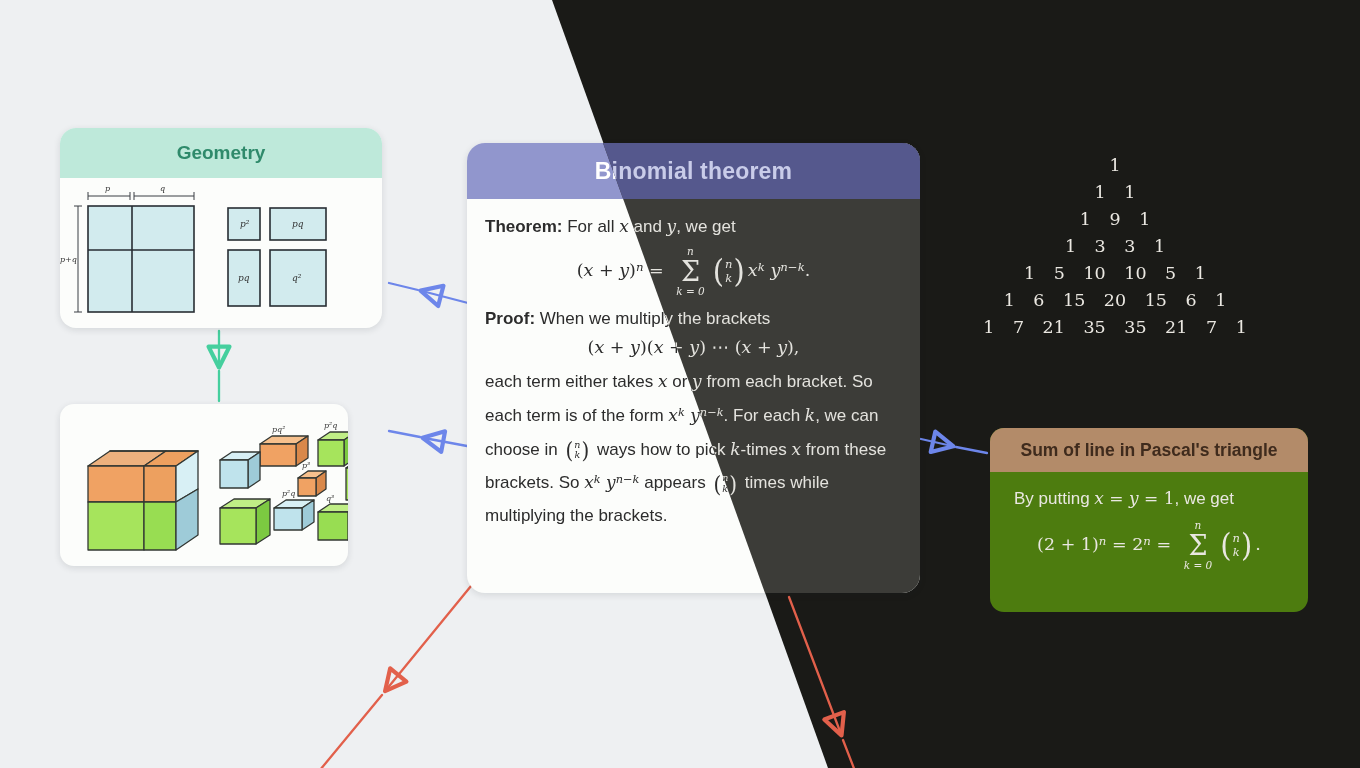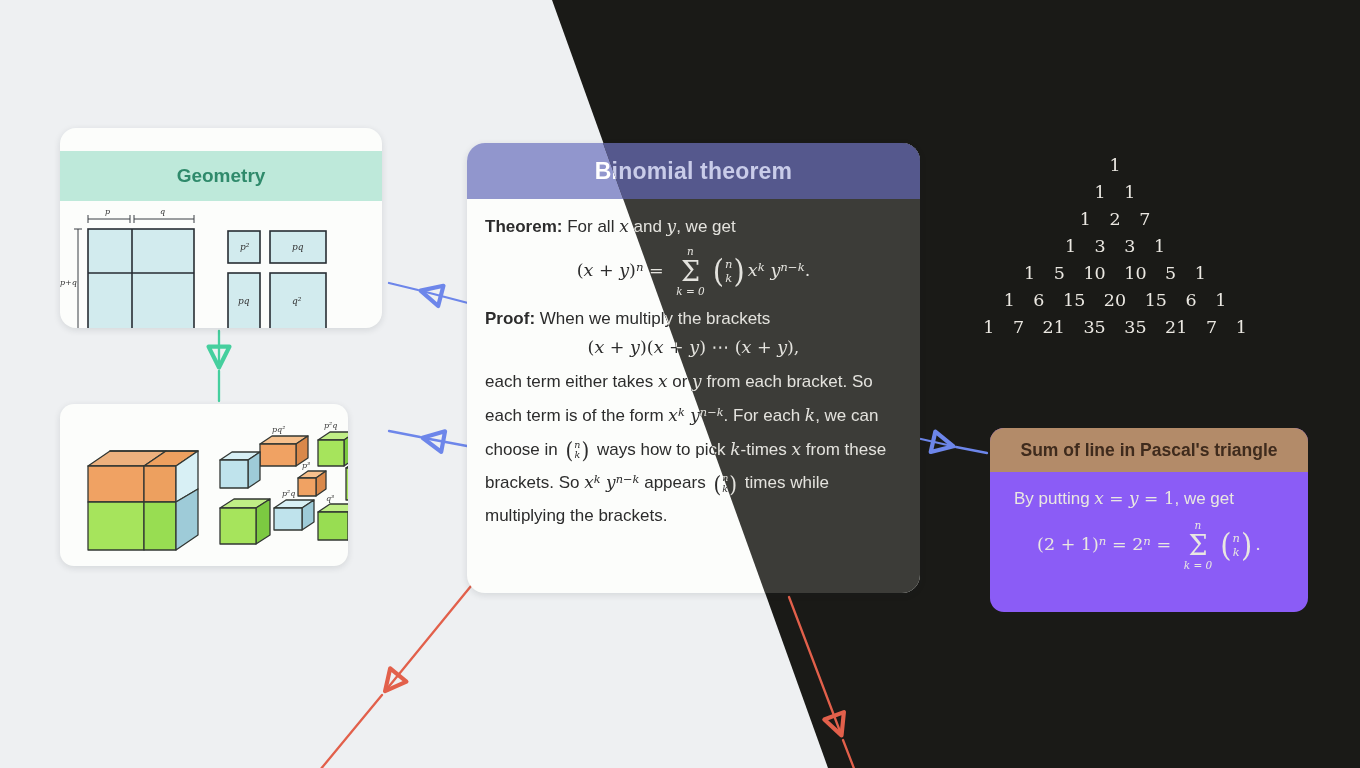--- a/index.html
+++ b/index.html
@@ -19,21 +19,21 @@
   .node{position:absolute;z-index:2;}
   .card{
     width:100%;height:100%;border-radius:16px;overflow:hidden;
     background:#fcfdfb;box-shadow:0 2px 7px rgba(25,35,45,.12);
     display:flex;flex-direction:column;
   }
   
   .geometry{left:60px;top:128px;width:322px;height:200px;}
   .geo-header{
     height:50px;background:#bee9da;display:flex;align-items:center;justify-content:center;
-    color:#2f8a6b;font-weight:700;font-size:19px;flex:none;margin-top:23px;
+    color:#2f8a6b;font-weight:700;font-size:19px;flex:none;
   }
   .geo-body{flex:1;}
   
   .cube{left:60px;top:404px;width:288px;height:162px;}
   .cube .card{border-radius:14px;}
   
   .binomial{left:467px;top:143px;width:453px;height:450px;}
   .binomial .card{position:absolute;inset:0;border-radius:18px;}
   .binom-header{
     height:56px;flex:none;background:#9196cd;
@@ -63,21 +63,21 @@
   .binomc .stk{display:inline-flex;flex-direction:column;align-items:center;margin:0 1px;}
   .binomc .stk span{font-family:"DejaVu Serif",serif;font-style:italic;font-size:11.5px;line-height:1.2;}
   .binomc.sm .paren{font-size:20px;}
   .binomc.sm .stk span{font-size:9.5px;line-height:1.1;}
   
   .pascal{left:952px;top:152px;width:326px;text-align:center;color:#ebe8e2;
           font-family:"DejaVu Serif",serif;font-size:17.5px;}
   .pascal-row{line-height:27px;white-space:pre;word-spacing:13px;}
   
   .sumcard{left:990px;top:428px;width:318px;height:184px;}
-  .sumcard .card{border-radius:14px;background:#8b5cf6;box-shadow:none;}
+  .sumcard .card{border-radius:14px;background:#4d7c0f;box-shadow:none;}
   .sum-header{
     min-height:44px;flex:none;background:#b38b69;color:#3f2b1d;font-weight:700;font-size:17.5px;
     display:flex;align-items:center;justify-content:center;padding:0 12px;
   }
   .sum-body{padding:12px 16px 16px;color:#e9e7e1;font-size:17px;}
   .sum-body .line{margin:4px 8px 0;}
   .sum-body .formula{margin:10px 0 0;}
   
   .dim{stroke:#3a3f44;stroke-width:1;fill:none;}
   .sq{fill:#d2ebee;stroke:#272d33;stroke-width:1.6;}
@@ -299,21 +299,21 @@
             </span>
             <span class="paren">)</span>
           </span><span class="run "> times while multiplying the brackets.</span></p>
     </div>
   </div>
   </div>
 
 <div class="node pascal">
     <div class="pascal-row">1</div>
     <div class="pascal-row">1 1</div>
-    <div class="pascal-row">1 2 7</div>
+    <div class="pascal-row">1 9 1</div>
     <div class="pascal-row">1 3 3 1</div>
     <div class="pascal-row">1 5 10 10 5 1</div>
     <div class="pascal-row">1 6 15 20 15 6 1</div>
     <div class="pascal-row">1 7 21 35 35 21 7 1</div>
   </div>
 
 <div class="node sumcard">
   <div class="card">
     <div class="sum-header">
       <span>Sum of line in Pascal's triangle</span>

